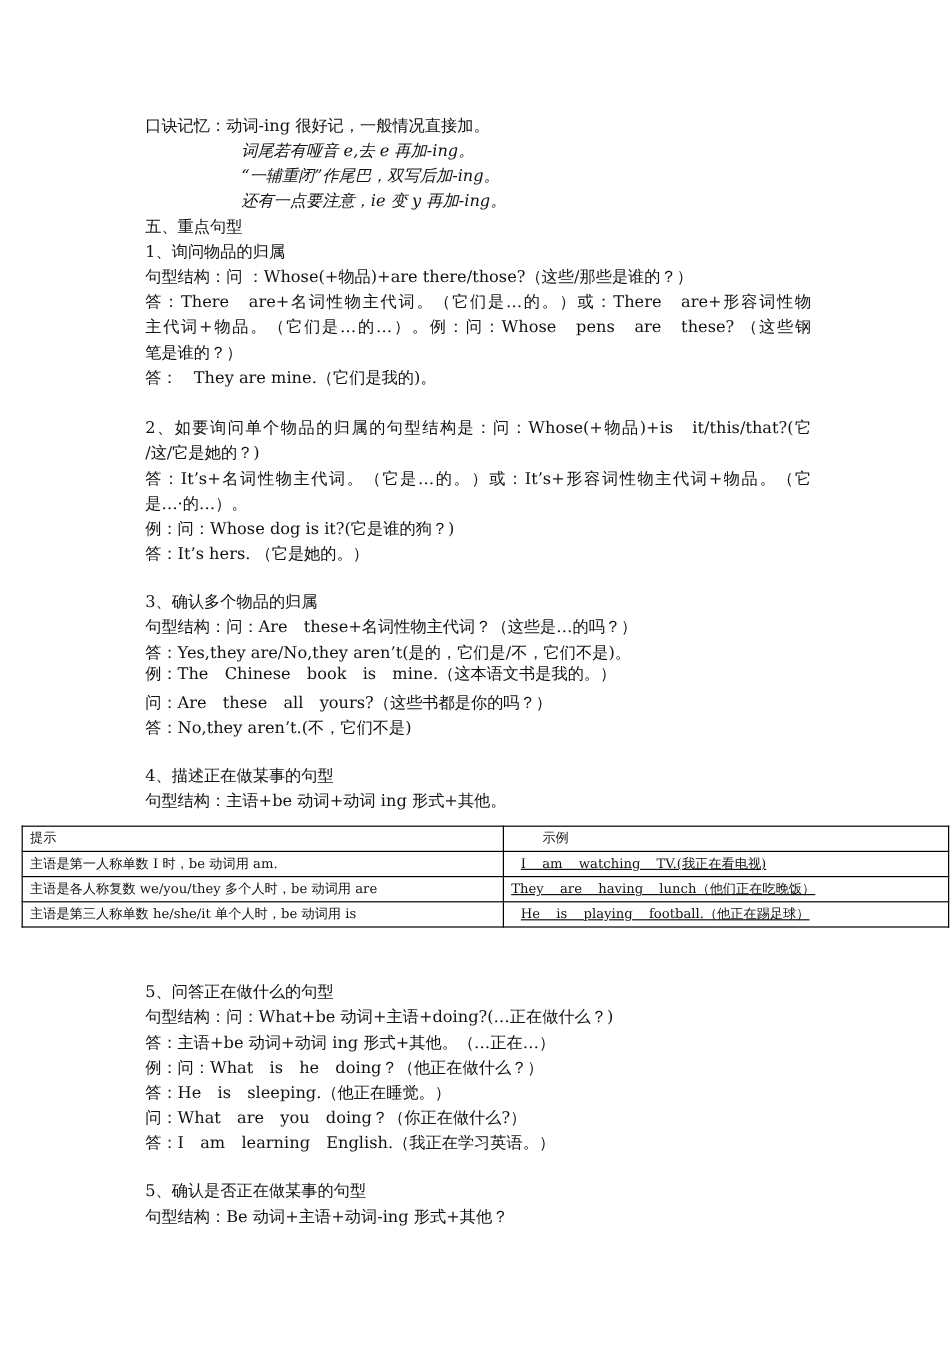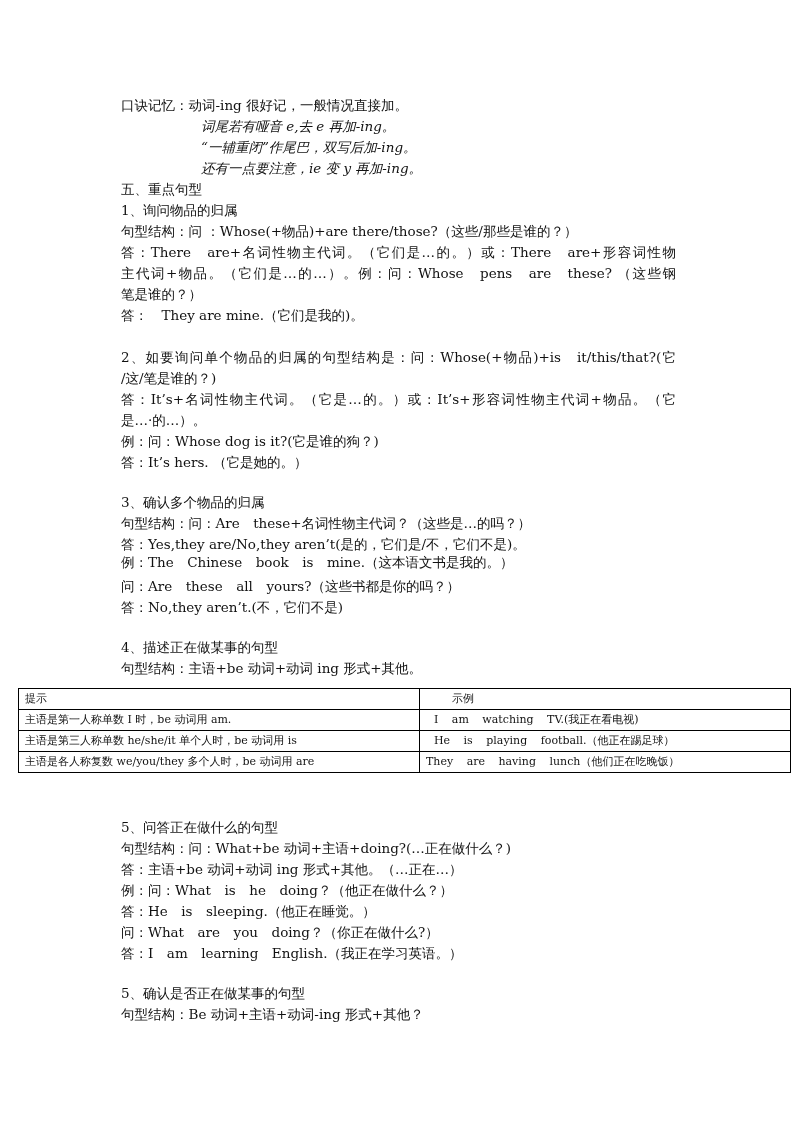--- a/index.html
+++ b/index.html
@@ -41,42 +41,42 @@
     .tbl td {
       border: 1px solid #000;
       height: 20px;
       line-height: 20px;
       padding: 0 0 0 6px;
       white-space: nowrap;
       overflow: hidden;
     }
     .tbl col.c1 { width: 401px; }
     .tbl col.c2 { width: 371px; }
-    .tbl td.ex { padding-left: 14px; word-spacing: 10px; }
+    .tbl td.ex { padding-left: 14px; word-spacing: 10px; text-decoration: underline; }
     .tbl td.hd2 { padding-left: 32px; }
   </style>
 </head>
 <body>
 
 <div class="line" style="top:95px">口诀记忆：动词-ing 很好记，一般情况直接加。</div>
 <div class="line indent" style="top:116px">词尾若有哑音 e,去 e 再加-ing。</div>
 <div class="line indent" style="top:137px">“一辅重闭”作尾巴，双写后加-ing。</div>
 <div class="line indent" style="top:158px">还有一点要注意，ie 变 y 再加-ing。</div>
 
 <div class="line" style="top:179px">五、重点句型</div>
 
 <div class="line" style="top:200px">1、询问物品的归属</div>
 <div class="line" style="top:221px">句型结构：问 ：Whose(+物品)+are there/those?（这些/那些是谁的？）</div>
 <div class="line justify" style="top:242px">答：There　are+名词性物主代词。（它们是…的。）或：There　are+形容词性物</div>
 <div class="line justify" style="top:263px">主代词+物品。（它们是…的…）。例：问：Whose　pens　are　these? （这些钢</div>
 <div class="line" style="top:284px">笔是谁的？）</div>
 <div class="line" style="top:305px">答：　They are mine.（它们是我的)。</div>
 
 <div class="line justify" style="top:347px">2、如要询问单个物品的归属的句型结构是：问：Whose(+物品)+is　it/this/that?(它</div>
-<div class="line" style="top:368px">/这/笔是谁的？)</div>
+<div class="line" style="top:368px">/这/它是她的？)</div>
 <div class="line justify" style="top:389px">答：It’s+名词性物主代词。（它是…的。）或：It’s+形容词性物主代词+物品。（它</div>
 <div class="line" style="top:410px">是…·的…）。</div>
 <div class="line" style="top:431px">例：问：Whose dog is it?(它是谁的狗？)</div>
 <div class="line" style="top:452px">答：It’s hers.  （它是她的。）</div>
 
 <div class="line" style="top:492px">3、确认多个物品的归属</div>
 <div class="line" style="top:513px">句型结构：问：Are　these+名词性物主代词？（这些是…的吗？）</div>
 <div class="line" style="top:534px">答：Yes,they are/No,they aren’t(是的，它们是/不，它们不是)。</div>
 <div class="line" style="top:552px">例：The　Chinese　book　is　mine.（这本语文书是我的。）</div>
 <div class="line" style="top:576px">问：Are　these　all　yours?（这些书都是你的吗？）</div>
@@ -93,26 +93,26 @@
   <tbody>
       <tr>
     <td>提示</td>
     <td class="hd2">示例</td>
   </tr>
   <tr>
     <td>主语是第一人称单数 I 时，be 动词用 am.</td>
     <td class="ex">I am watching TV.(我正在看电视)</td>
   </tr>
   <tr>
+    <td>主语是各人称复数 we/you/they 多个人时，be 动词用 are</td>
+    <td class="ex" style="padding-left:6px">They are having lunch（他们正在吃晚饭）</td>
+  </tr>
+  <tr>
     <td>主语是第三人称单数 he/she/it 单个人时，be 动词用 is</td>
     <td class="ex">He is playing football.（他正在踢足球）</td>
-  </tr>
-  <tr>
-    <td>主语是各人称复数 we/you/they 多个人时，be 动词用 are</td>
-    <td class="ex" style="padding-left:6px">They are having lunch（他们正在吃晚饭）</td>
   </tr>
 </tbody>
   </table>
 
 <div class="line" style="top:817px">5、问答正在做什么的句型</div>
 <div class="line" style="top:838px">句型结构：问：What+be 动词+主语+doing?(…正在做什么？)</div>
 <div class="line" style="top:859px">答：主语+be 动词+动词 ing 形式+其他。（…正在…）</div>
 <div class="line" style="top:880px">例：问：What　is　he　doing？（他正在做什么？）</div>
 <div class="line" style="top:901px">答：He　is　sleeping.（他正在睡觉。）</div>
 <div class="line" style="top:922px">问：What　are　you　doing？（你正在做什么?）</div>

